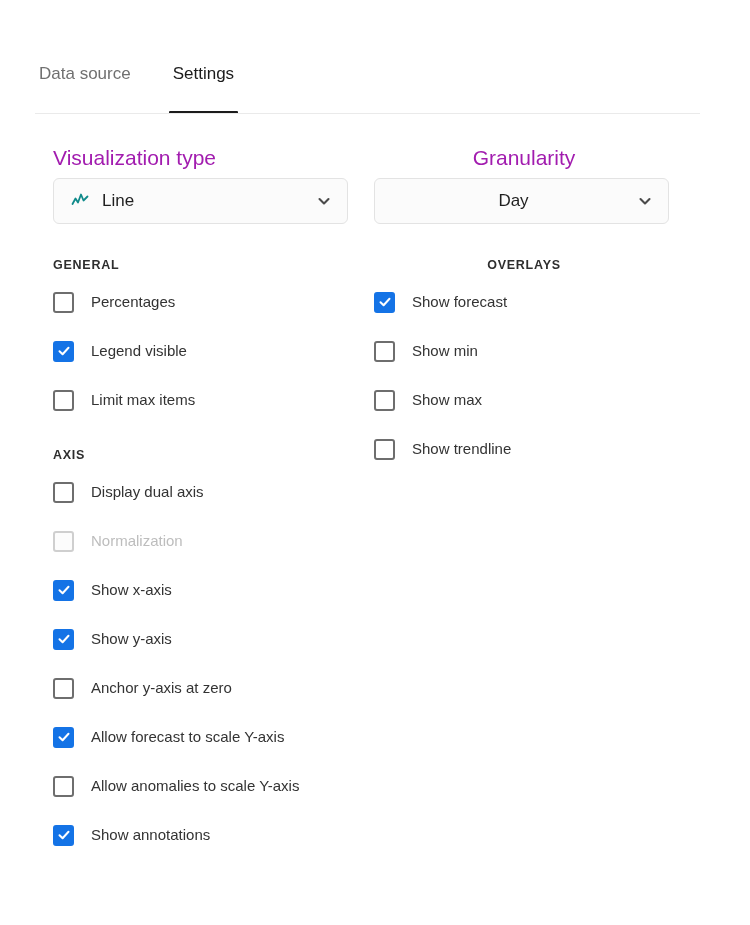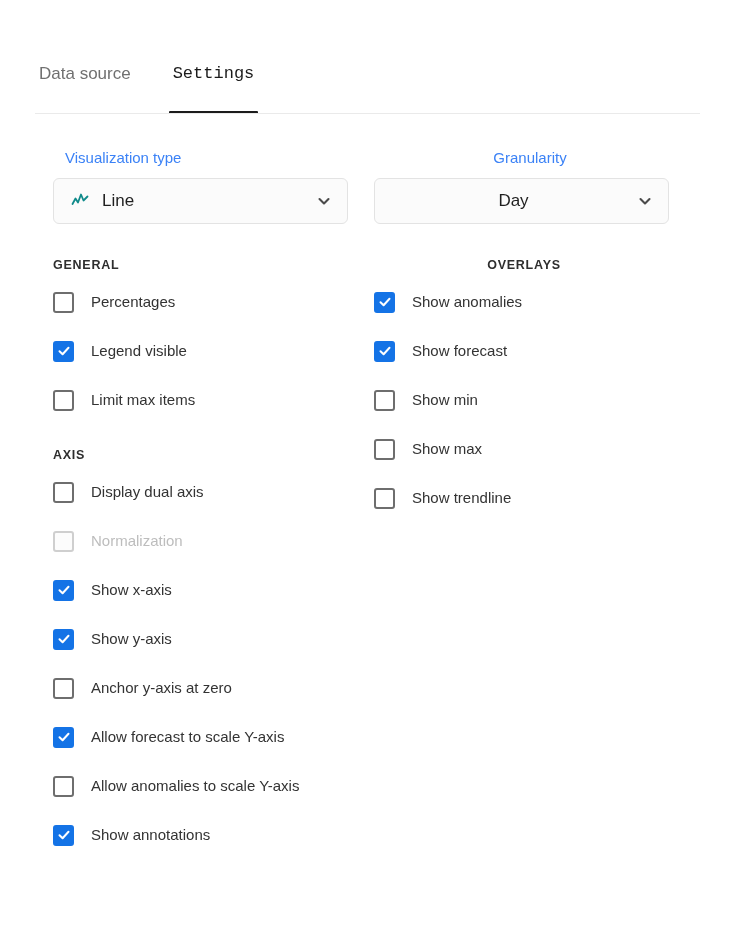--- a/index.html
+++ b/index.html
@@ -41,21 +41,20 @@
     font-size: 17px;
     line-height: 24px;
     padding: 4px 4px 0 4px;
     color: #707070;
     cursor: pointer;
     white-space: nowrap;
   }
   .tab.active {
     color: #1b1b1b;
     font-weight: 400;
-    font-family: Liberation Mono, monospace;
   }
   .tab-underline {
     position: absolute;
     left: 0;
     right: 0;
     bottom: -28px;
     height: 3px;
     background: #1b1b1b;
     border-radius: 1px;
   }
@@ -78,25 +77,24 @@
   .col-right {
     position: absolute;
     left: 374px;
     top: 148px;
     width: 300px;
     text-align: center;
   }
 
   
   .field-label {
-    font-size: 15px;
+    font-size: 21px;
     line-height: 20px;
-    color: #3b82f6;
+    color: #a21caf;
     margin-bottom: 10px;
-    margin-left: 12px;
   }
   .select {
     box-sizing: border-box;
     width: 295px;
     height: 46px;
     border: 1px solid #e3e3e3;
     border-radius: 6px;
     background: #fbfbfb;
     display: flex;
     align-items: center;
@@ -329,28 +327,20 @@
         <span class="chevron">
           <svg width="16" height="16" viewBox="0 0 16 16" aria-hidden="true">
             <polyline points="3.5,6 8,10.5 12.5,6" fill="none" stroke="#4a4a4a" stroke-width="2.1" stroke-linecap="round" stroke-linejoin="round"></polyline>
           </svg>
         </span>
       </div>
     </div>
 
     <div class="section-header first-right">OVERLAYS</div>
 
-    <div class="check-row">
-      <span class="box checked">
-        <svg class="tick" width="14" height="14" viewBox="0 0 14 14" aria-hidden="true">
-          <polyline points="2.5,7.2 5.6,10.2 11.5,3.8" fill="none" stroke="#ffffff" stroke-width="2" stroke-linecap="round" stroke-linejoin="round"></polyline>
-        </svg>
-      </span>
-      <span class="check-label">Show anomalies</span>
-    </div>
 
     <div class="check-row">
       <span class="box checked">
         <svg class="tick" width="14" height="14" viewBox="0 0 14 14" aria-hidden="true">
           <polyline points="2.5,7.2 5.6,10.2 11.5,3.8" fill="none" stroke="#ffffff" stroke-width="2" stroke-linecap="round" stroke-linejoin="round"></polyline>
         </svg>
       </span>
       <span class="check-label">Show forecast</span>
     </div>
 

